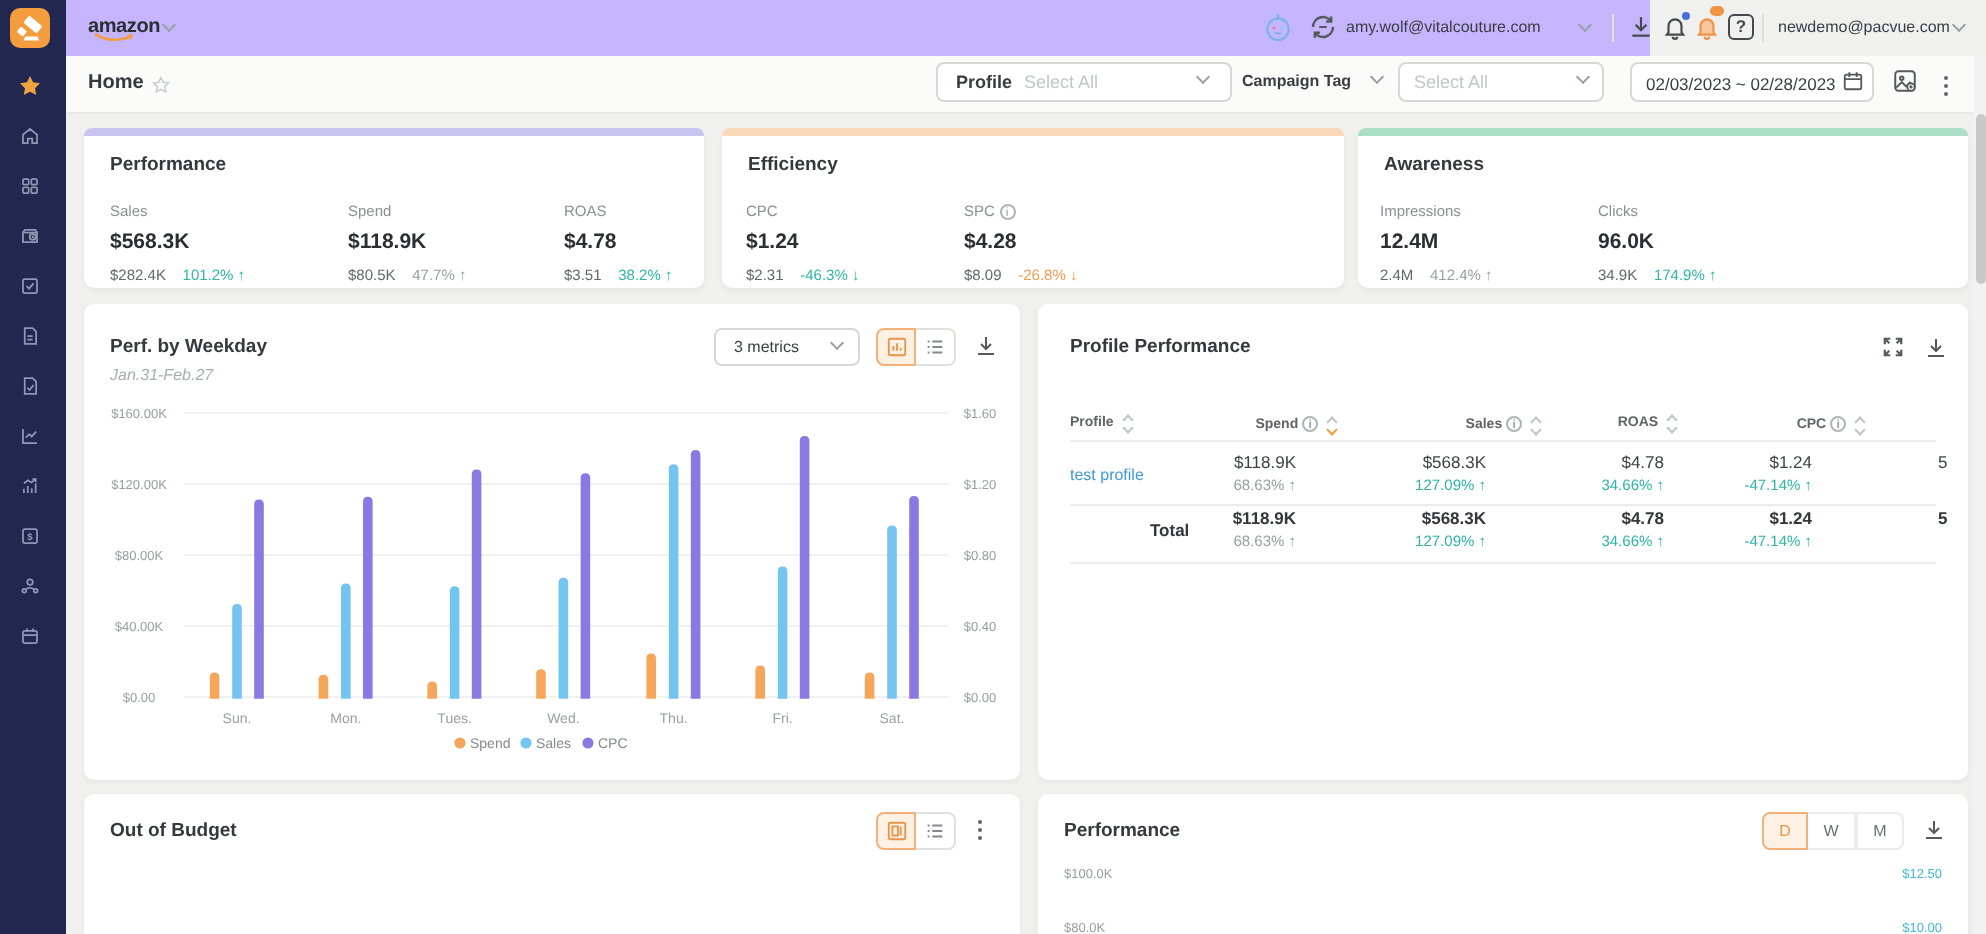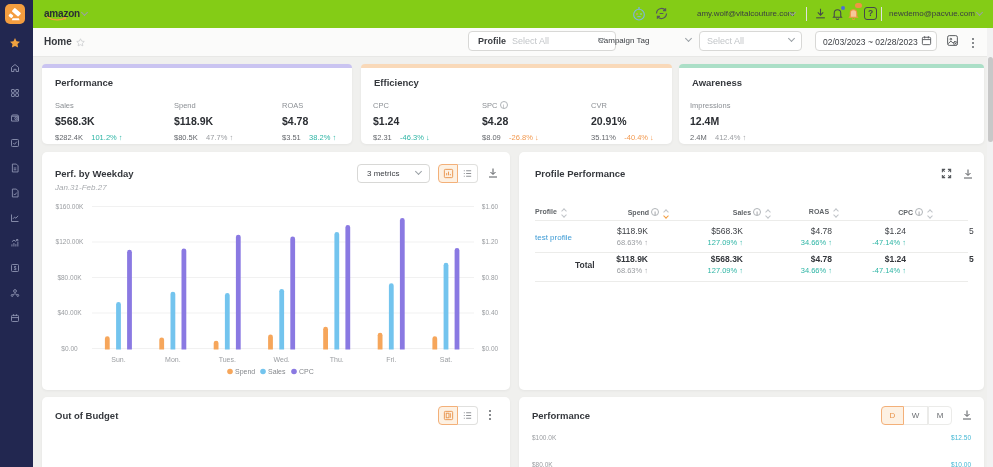--- a/index.html
+++ b/index.html
@@ -1,21 +1,21 @@
 <!DOCTYPE html>
 <html><head><meta charset="utf-8">
 <style>
 *{margin:0;padding:0;box-sizing:border-box;}
 html,body{width:993px;height:467px;overflow:hidden;font-family:"Liberation Sans",sans-serif;background:#f0f0ee;}
 .abs{position:absolute;}
 #page{position:relative;width:993px;height:467px;}
 #sidebar{position:absolute;left:0;top:0;width:33px;height:467px;background:#222750;}
 #logo{position:absolute;left:5px;top:4px;width:20px;height:20px;background:#f49d3f;border-radius:5px;}
 .snav{position:absolute;left:14.7px;transform:translate(-50%,-50%);}
-#top{position:absolute;left:33px;top:0;width:960px;height:28px;background:#84cc16;}
+#top{position:absolute;left:33px;top:0;width:792px;height:28px;background:#c4b5fd;}
 #sub{position:absolute;left:33px;top:28px;width:960px;height:29px;background:#fbfbfa;border-bottom:1px solid #e8e8e6;}
 .card{position:absolute;background:#fff;border-radius:5px;box-shadow:0 1px 3px rgba(0,0,0,0.05);}
 .band{position:absolute;left:0;top:0;right:0;height:4px;border-radius:5px 5px 0 0;}
 .ctitle{position:absolute;font-size:9.5px;font-weight:bold;color:#35383d;}
 .mlabel{font-size:7.5px;color:#8b8f94;}
 .mvalue{font-size:10.5px;font-weight:bold;color:#2b2e33;margin-top:5px;}
 .msub{font-size:7.5px;color:#63666b;margin-top:5.5px;}
 .pct-g{color:#9a9da1;} .pct-t{color:#2eb5a5;} .pct-o{color:#f2994f;}
 .sel{position:absolute;border:1px solid #d8d8d6;border-radius:4px;background:#fff;}
 .chev{display:inline-block;width:5px;height:5px;border-right:1.2px solid #9aa0a6;border-bottom:1.2px solid #9aa0a6;transform:rotate(45deg);}
@@ -117,21 +117,21 @@
         <circle cx="15" cy="12" r="1.2" fill="#7fd0e8"></circle>
         <path d="M9.5 16h5" stroke="#7fb3e8" stroke-width="1.4"></path>
       </svg>
 <svg class="abs" style="left:621px;top:6px" width="15" height="15" viewBox="0 0 24 24" fill="none" stroke="#55585c" stroke-width="2">
         <path d="M20 12a8 8 0 0 1-14.5 4.6"></path>
         <path d="M4 12A8 8 0 0 1 18.5 7.4"></path>
         <path d="M18.5 3.5v4h-4"></path>
         <path d="M5.5 20.5v-4h4"></path>
         <path d="M9 12h6" stroke-width="1.6"></path>
       </svg>
-<div class="abs" style="left:664px;top:9px;font-size:8px;color:#3a3d42;text-align:right;">amy.wolf@vitalcouture.com</div>
+<div class="abs" style="left:640px;top:9px;font-size:8px;color:#3a3d42;text-align:right;">amy.wolf@vitalcouture.com</div>
 <span class="chev abs" style="left:757px;top:10px"></span>
 <div class="abs" style="left:773px;top:7px;width:1px;height:14px;background:#e0e0de;"></div>
 <svg class="abs" style="left:781px;top:7px" width="13" height="13" viewBox="0 0 24 24" fill="none" stroke="#45484c" stroke-width="2">
         <path d="M12 3v11M7 10l5 5 5-5"></path>
         <path d="M4 20h16"></path>
       </svg>
 <svg class="abs" style="left:798px;top:7px" width="13" height="13" viewBox="0 0 24 24" fill="none" stroke="#45484c" stroke-width="2">
         <path d="M6 17v-6a6 6 0 0 1 12 0v6l1.5 2h-15z"></path>
         <path d="M10 21a2 2 0 0 0 4 0"></path>
       </svg>
@@ -148,21 +148,21 @@
 </div>
 <div id="sub">
 <div class="abs" style="left:11px;top:8px;font-size:10px;font-weight:bold;color:#35383d;">Home</div>
 <svg class="abs" style="left:43px;top:10px" width="9" height="9" viewBox="0 0 24 24" fill="none" stroke="#c8cbce" stroke-width="2">
         <path d="M12 2l3.09 6.26L22 9.27l-5 4.87 1.18 6.88L12 17.77l-6.18 3.25L7 14.14 2 9.27l6.91-1.01z"></path>
       </svg>
 <div class="sel" style="left:435px;top:3px;width:148px;height:20px;"></div>
 <div class="abs" style="left:445px;top:8px;font-size:9px;color:#3a3d42;font-weight:bold;">Profile</div>
 <div class="abs" style="left:479px;top:8px;font-size:9px;color:#c3c6c9;">Select All</div>
 <span class="chev abs" style="left:566px;top:8px"></span>
-<div class="abs" style="left:565px;top:8px;font-size:8px;color:#3a3d42;font-weight:normal;">Campaign Tag</div>
+<div class="abs" style="left:588px;top:8px;font-size:8px;color:#3a3d42;font-weight:bold;">Campaign Tag</div>
 <span class="chev abs" style="left:653px;top:8px"></span>
 <div class="sel" style="left:666px;top:3px;width:103px;height:20px;"></div>
 <div class="abs" style="left:674px;top:8px;font-size:9px;color:#c3c6c9;">Select All</div>
 <span class="chev abs" style="left:756px;top:8px"></span>
 <div class="sel" style="left:782px;top:3px;width:122px;height:20px;"></div>
 <div class="abs" style="left:790px;top:8.5px;font-size:8.5px;color:#3a3d42;">02/03/2023 ~ 02/28/2023</div>
 <svg class="abs" style="left:888px;top:7px" width="11" height="11" viewBox="0 0 24 24" fill="none" stroke="#55585c" stroke-width="2">
         <rect x="3" y="5" width="18" height="16" rx="2"></rect>
         <path d="M3 10h18M8 2.5v5M16 2.5v5"></path>
       </svg>
@@ -204,33 +204,33 @@
       <div class="abs" style="left:12px;top:37px;">
         <div class="mlabel">CPC</div>
         <div class="mvalue">$1.24</div>
         <div class="msub">$2.31&nbsp;&nbsp;&nbsp;&nbsp;<span class="pct-t">-46.3% ↓</span></div>
       </div>
       <div class="abs" style="left:121px;top:37px;">
         <div class="mlabel">SPC <i class="icon-i">i</i></div>
         <div class="mvalue">$4.28</div>
         <div class="msub">$8.09&nbsp;&nbsp;&nbsp;&nbsp;<span class="pct-o">-26.8% ↓</span></div>
       </div>
-      <div class="abs" style="left:230px;top:37px;">
-        <div class="mlabel">CVR</div>
-        <div class="mvalue">20.91%</div>
-        <div class="msub">35.11%&nbsp;&nbsp;&nbsp;&nbsp;<span class="pct-o">-40.4% ↓</span></div>
-      </div>
     </div>
 <div class="card" style="left:679px;top:64px;width:305px;height:80px;">
       <div class="band" style="background:#abdfc7;"></div>
       <div class="ctitle" style="left:13px;top:13px;">Awareness</div>
       <div class="abs" style="left:11px;top:37px;">
         <div class="mlabel">Impressions</div>
         <div class="mvalue">12.4M</div>
         <div class="msub">2.4M&nbsp;&nbsp;&nbsp;&nbsp;<span class="pct-g">412.4% ↑</span></div>
+      </div>
+      <div class="abs" style="left:120px;top:37px;">
+        <div class="mlabel">Clicks</div>
+        <div class="mvalue">96.0K</div>
+        <div class="msub">34.9K&nbsp;&nbsp;&nbsp;&nbsp;<span class="pct-t">174.9% ↑</span></div>
       </div>
     </div>
 <div class="card" style="left:42px;top:152px;width:468px;height:238px;overflow:hidden;">
       <div class="ctitle" style="left:13px;top:16px;">Perf. by Weekday</div>
       <div class="abs" style="left:13px;top:31px;font-size:8px;color:#a8abaf;font-style:italic;">Jan.31-Feb.27</div>
       <div class="sel" style="left:315px;top:12px;width:73px;height:19px;"></div>
       <div class="abs" style="left:325px;top:17px;font-size:8px;color:#3a3d42;">3 metrics</div>
       <span class="chev abs" style="left:374px;top:17px"></span>
       <div class="toggle" style="left:396px;top:12px;">
         <div class="tbtn on">

